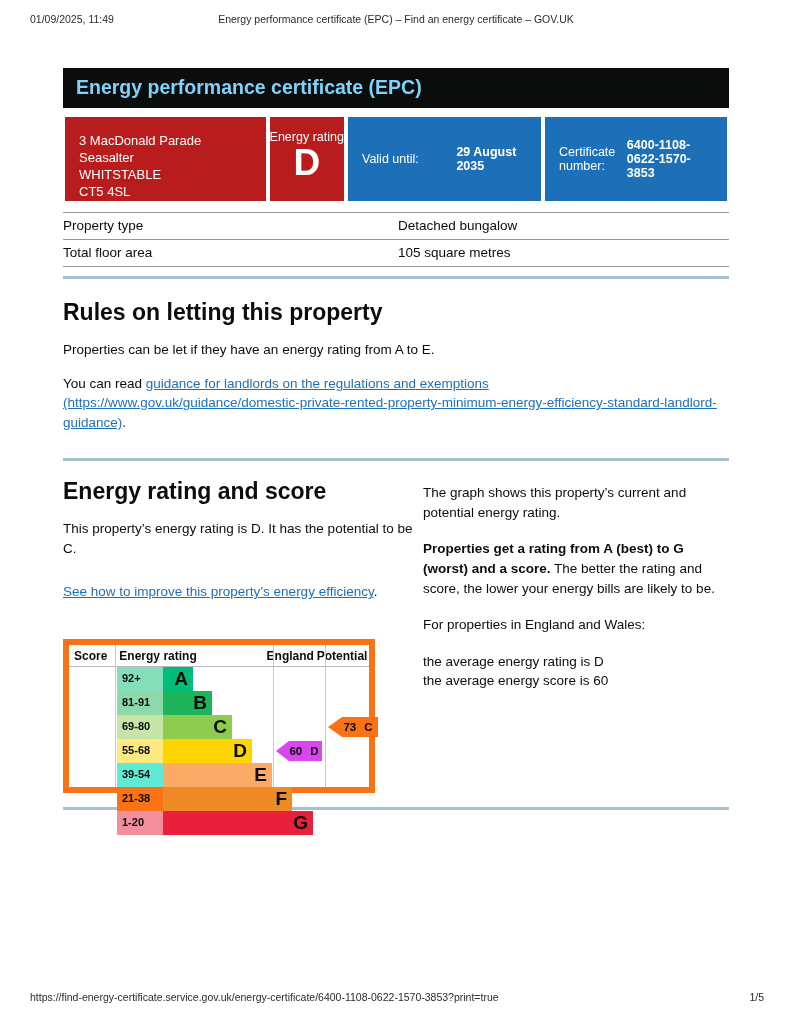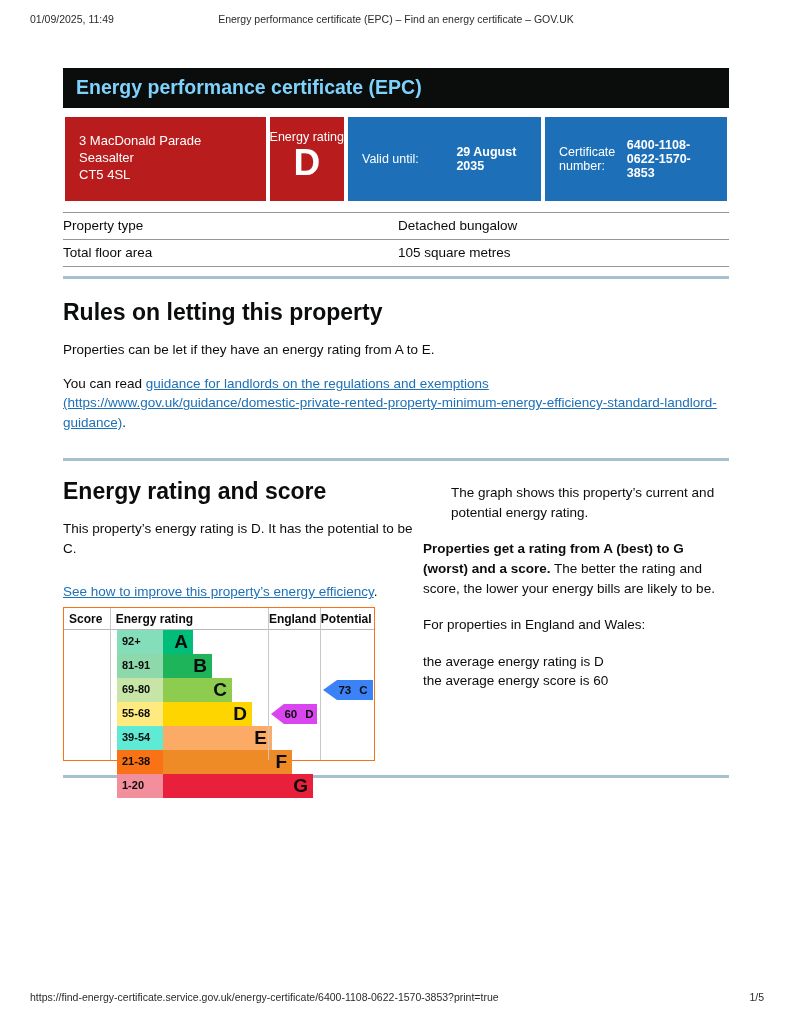--- a/index.html
+++ b/index.html
@@ -43,28 +43,28 @@
   .divider { border:none; border-top:3px solid #a6c0cf; margin-top:9px; }
 
   h2 { font-size:23px; font-weight:bold; margin-top:20px; }
   p { font-size:13.5px; line-height:1.45; margin-top:14px; }
   a.link { color:#1d70b8; text-decoration:underline; }
 
   
   .cols { display:flex; margin-top:17px; }
   .col-left { width:360px; }
   .col-right { width:306px; margin-left:0; }
-  .col-right p:first-child { margin-top:5px;margin-left:28px; }
+  .col-right p:first-child { margin-top:5px; }
   .col-right .p-gap { margin-top:17px; }
   .avg-line { font-size:13.5px; line-height:1.45; }
   .improve { margin-top:24px; }
 
   
-  .epc-chart { position:relative; margin-top:5px; width:312px; height:154px;
-    border:1px solid #f97316; font-size:11px; }
+  .epc-chart { position:relative; margin-top:37px; width:312px; height:154px;
+    border:6px solid #f97316; font-size:11px; }
   .vline { position:absolute; top:0; bottom:0; width:1px; background:#c9c9c9; }
   .vl-1 { left:46px; } .vl-2 { left:204px; } .vl-3 { left:256px; }
   .epc-head { display:flex; height:22px; border-bottom:1px solid #b9b9b9; font-weight:bold; font-size:12px; }
   .epc-head .h-score { width:46px; padding:4px 0 0 5px; }
   .epc-head .h-rating { width:158px; padding:4px 0 0 6px; }
   .epc-head .h-current { width:52px; padding:4px 0 0 0; text-align:center; }
   .epc-head .h-potential { width:56px; padding:4px 0 0 0; text-align:center; }
   .band-row { display:flex; height:24px;justify-content:center; }
   .score-cell { width:46px; font-weight:bold; padding:5px 0 0 5px; }
   .bar-area { width:158px; }
@@ -86,20 +86,21 @@
 <div class="content">
 
   <div class="title-bar">
     <span>Energy performance certificate (EPC)</span>
   </div>
 
   <div class="summary">
     <div class="panel panel-address">
       <div>3 MacDonald Parade</div>
       <div>Seasalter</div>
+      <div>WHITSTABLE</div>
       <div>CT5 4SL</div>
     </div>
     <div class="panel panel-rating">
       <div class="lbl">Energy rating</div>
       <div class="big">D</div>
     </div>
     <div class="panel-right">
       <div class="cell">
         <span class="lab">Valid until:</span>
         <span class="val">29 August 2035</span>
@@ -187,21 +188,21 @@
               </div>
             </div>
           </div>
         <div class="vline vl-1"></div>
         <div class="vline vl-2"></div>
         <div class="vline vl-3"></div>
         <div class="arrow" style="background: #d946ef; left: 207px; width: 46px; top: 96px;">
           <span>60</span>
           <span>D</span>
         </div>
-        <div class="arrow" style="background: #3b82f6; left: 259px; width: 50px; top: 72px;">
+        <div class="arrow" style="background: #f97316; left: 259px; width: 50px; top: 72px;">
           <span>73</span>
           <span>C</span>
         </div>
       </div>
     </div>
 
     <div class="col-right">
       <p>The graph shows this property’s current and potential energy rating.</p>
       <p class="p-gap"><b>Properties get a rating from A (best) to G (worst) and a score.</b><span> The better the rating and score, the lower your energy bills are likely to be.</span></p>
       <p class="p-gap">For properties in England and Wales:</p>

